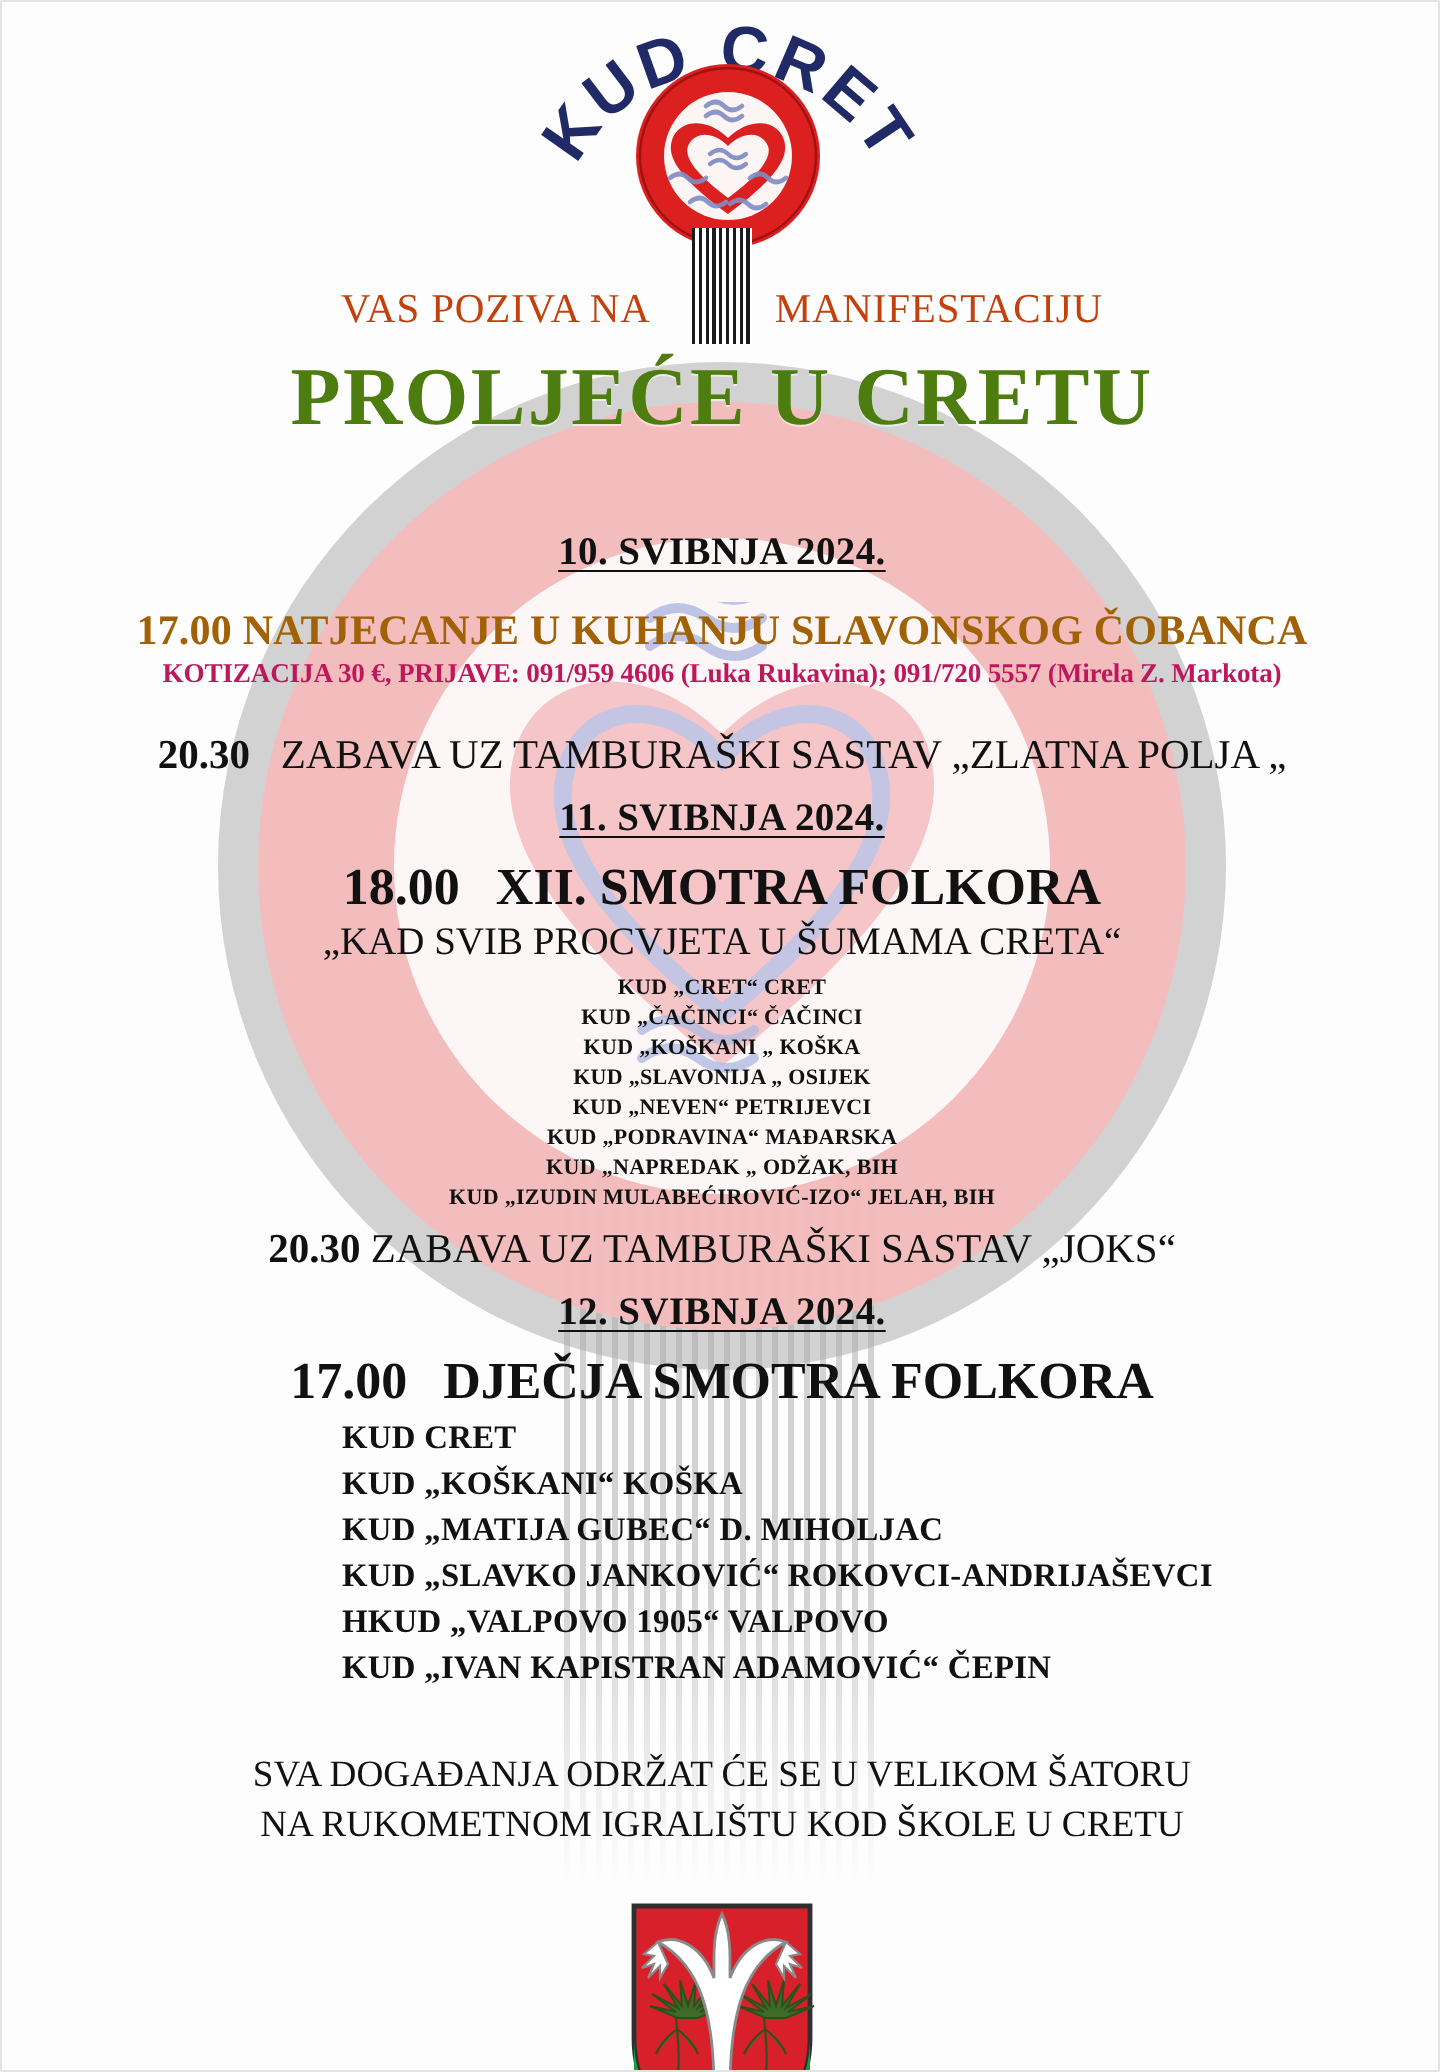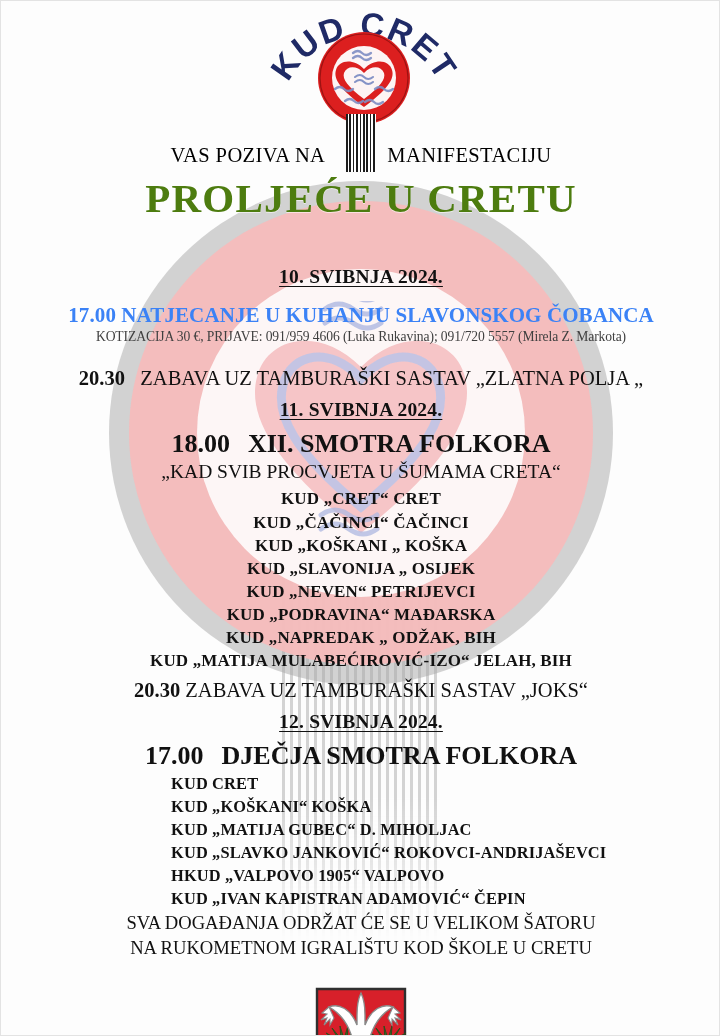--- a/index.html
+++ b/index.html
@@ -91,21 +91,21 @@
   .content {
     position:relative;
     z-index:5;
     width:720px;
     padding-top:138px;
     text-align:center;
   }
   .line-invite {
     font-size:20.5px;
     letter-spacing:.4px;
-    color:#000000;
+    color:#c2410c;
     height:32px;
     line-height:32px;
     white-space:nowrap;
     text-align:center;
   }
   .line-invite .gap { display:inline-block; width:62px; }
 
   .main-title {
     margin-top:6px;
     font-size:41px;
@@ -126,30 +126,30 @@
     text-underline-offset:3px;
     color:#111;
     margin-top:2px;
     text-align:center;
   }
 
   .evt-big {
     font-size:21px;
     font-weight:bold;
     letter-spacing:.1px;
-    color:#3b82f6;
+    color:#a16207;
     margin-top:15px;
     white-space:nowrap;
     text-align:center;
   }
   .evt-sub {
     font-size:13.6px;
-    font-weight:normal;
+    font-weight:bold;
     letter-spacing:-.1px;
-    color:#404040;
+    color:#be185d;
     margin-top:1px;
     white-space:nowrap;
   }
   .evt-row {
     font-size:20.5px;
     font-weight:bold;
     color:#111;
     white-space:nowrap;
   }
   .evt-row .thin { font-weight:normal; }
@@ -171,39 +171,40 @@
     margin-top:2px;
     white-space:nowrap;
     text-align:center;
   }
 
   .kud-list {
     margin-top:4px;
     display:block;
   }
   .kud-item {
-    font-size:17px;
+    font-size:11px;
     font-weight:bold;
     letter-spacing:.15px;
     color:#111;
     line-height:1.36;
     white-space:nowrap;
   }
   .kud-list.kids { margin-top:2px; }
   .kud-list.kids .kud-item {
     font-size:16.4px;
     line-height:1.40;
     display:block;
     width:460px;
     margin:0 auto;
     text-align:left;
     padding-left:40px;
   }
 
   .footer-block {
+    margin-top:30px;
     font-size:18.6px;
     color:#111;
     line-height:1.33;
   }
   .footer-block div { white-space:nowrap; }
 
   .sponsor-row {
     position:relative;
     margin-top:26px;
     height:120px;
@@ -299,21 +300,21 @@
     </div>
     <div class="evt-quote">„KAD SVIB PROCVJETA U ŠUMAMA CRETA“</div>
     <div class="kud-list">
       <div class="kud-item">KUD „CRET“ CRET</div>
       <div class="kud-item">KUD „ČAČINCI“ ČAČINCI</div>
       <div class="kud-item">KUD „KOŠKANI „ KOŠKA</div>
       <div class="kud-item">KUD „SLAVONIJA „ OSIJEK</div>
       <div class="kud-item">KUD „NEVEN“ PETRIJEVCI</div>
       <div class="kud-item">KUD „PODRAVINA“ MAĐARSKA</div>
       <div class="kud-item">KUD „NAPREDAK „ ODŽAK, BIH</div>
-      <div class="kud-item">KUD „MATIJA MULABEĆIROVIĆ-IZO“ JELAH, BIH</div>
+      <div class="kud-item">KUD „IZUDIN MULABEĆIROVIĆ-IZO“ JELAH, BIH</div>
     </div>
     <div class="gap-sm"></div>
     <div class="evt-row">
       <span>20.30</span>
       <span class="thin">ZABAVA UZ TAMBURAŠKI SASTAV „JOKS“</span>
     </div>
 
     <div class="gap-sm"></div>
     <div class="date-head">12. SVIBNJA 2024.</div>
     <div class="evt-mid">

